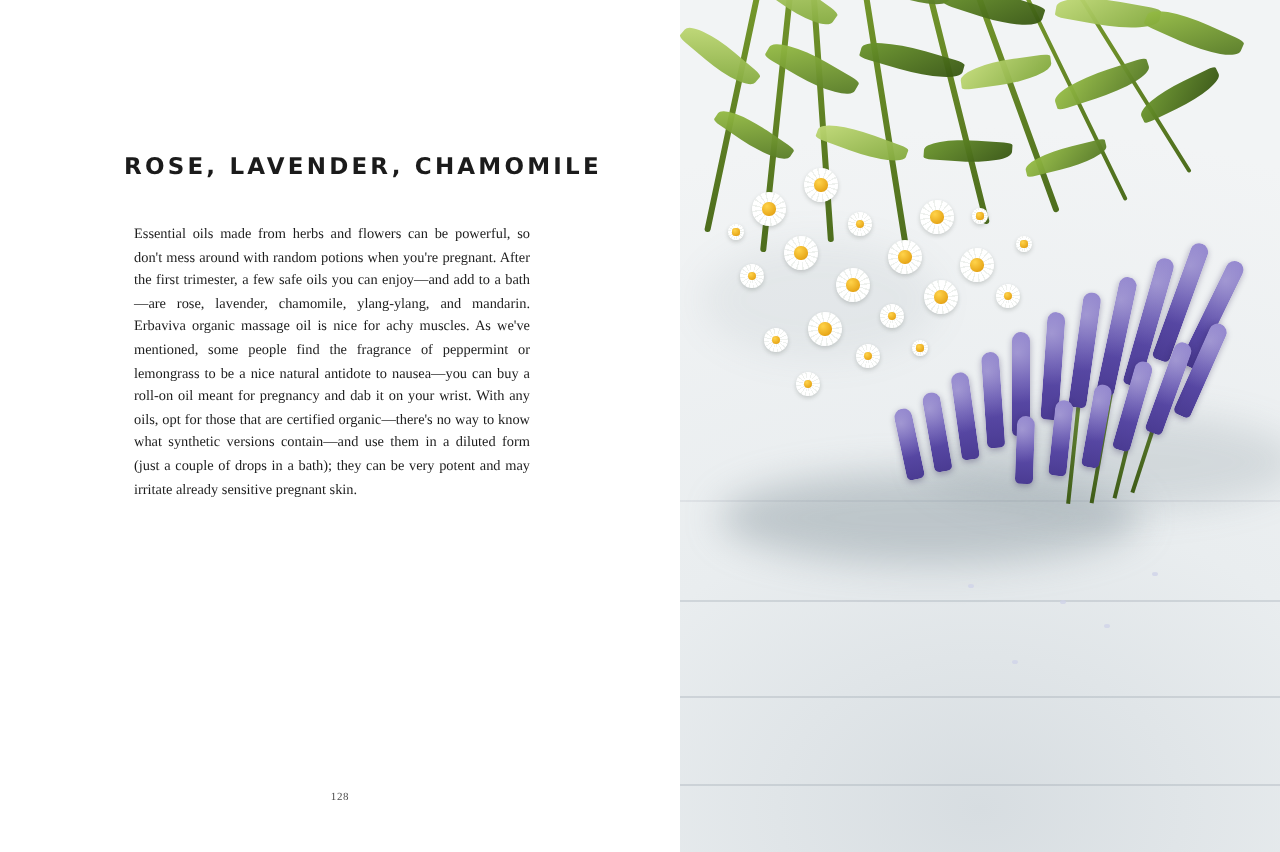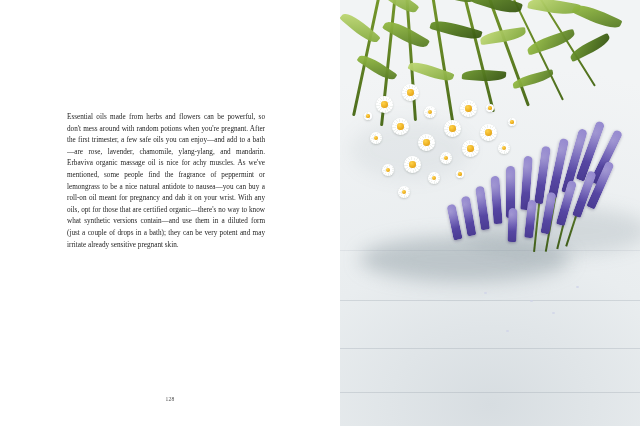--- a/index.html
+++ b/index.html
@@ -171,20 +171,21 @@
     background: #cfd3e8;
     opacity: 0.8;
   }
 </style>
 </head>
 <body>
 
 <div class="spread">
 
   <div class="page-left">
+    <div class="heading">ROSE, LAVENDER, CHAMOMILE</div>
     <div class="body-col">Essential oils made from herbs and flowers can be powerful, so don't mess around with random potions when you're pregnant. After the first trimester, a few safe oils you can enjoy—and add to a bath—are rose, lavender, chamomile, ylang-ylang, and mandarin. Erbaviva organic massage oil is nice for achy muscles. As we've mentioned, some people find the fragrance of peppermint or lemongrass to be a nice natural antidote to nausea—you can buy a roll-on oil meant for pregnancy and dab it on your wrist. With any oils, opt for those that are certified organic—there's no way to know what synthetic versions contain—and use them in a diluted form (just a couple of drops in a bath); they can be very potent and may irritate already sensitive pregnant skin.</div>
     <div class="folio">128</div>
   </div>
 
   <div class="page-right">
     <div class="photo">
 
       <div class="board-line" style="top:300px;"></div>
       <div class="board-line" style="top:348px;"></div>
       <div class="board-line" style="top:392px;"></div>

